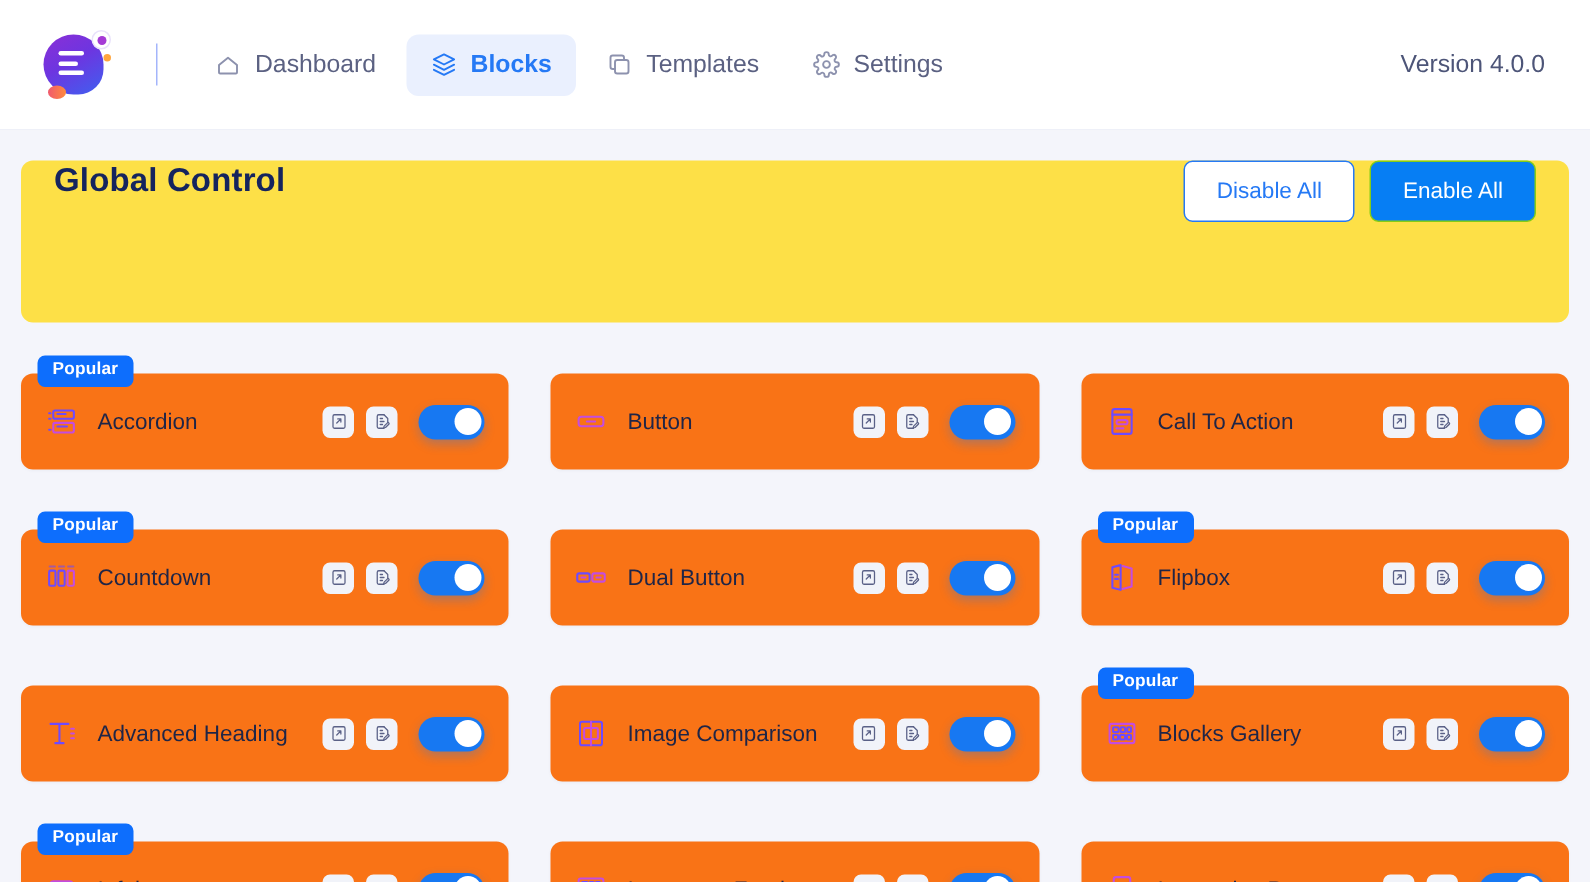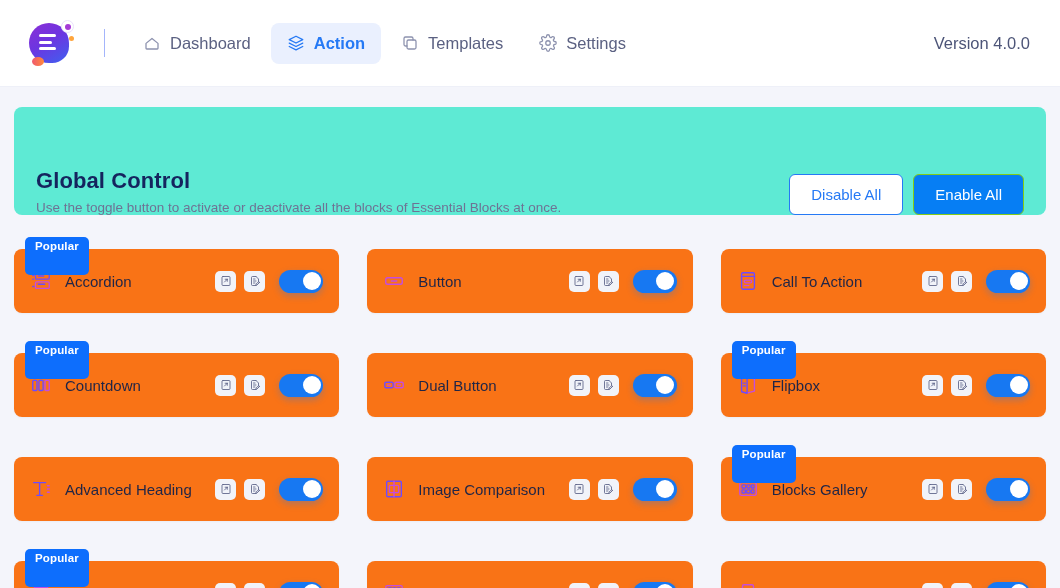--- a/index.html
+++ b/index.html
@@ -54,23 +54,23 @@
   }
   .nav-item.active { background: #eaf0fe; color: #2579f5; font-weight: 600; }
   .nav-ico { width: 18px; height: 18px; display: block; flex: 0 0 auto; }
   .version {
     margin-left: auto; color: #4d5578; font-size: 16.5px;
   }
 
   
   .gc-shell { padding: 20px 14px 0 14px; }
   .gc {
-    background: #5eead4; border-radius: 8px;
+    background: #fde047; border-radius: 8px;
     height: 108px; padding: 0 22px 0 22px;
-    display: flex; align-items: flex-end;
+    display: flex; align-items: flex-start;
   }
   .gc-title { font-size: 22px; color: #15245e; font-weight: 600; letter-spacing: .1px; }
   .gc-sub { font-size: 13.5px; color: #6e7394; margin-top: 6px; }
   .gc-actions { margin-left: auto; display: flex; gap: 10px; }
   .btn {
     font-family: inherit; font-size: 15px; font-weight: 400;
     padding: 12px 21px; border-radius: 6px; cursor: pointer; line-height: 1;
   }
   .btn-outline { background: #fff; color: #2579f5; border: 1px solid #2579f5; }
   .btn-solid { background: #067ef4; color: #fff; border: 1px solid #84cc16; }
@@ -81,21 +81,21 @@
     display: grid;
     grid-template-columns: repeat(3, 1fr);
     column-gap: 28px;
     row-gap: 28px;
   }
   .card-slot { position: relative; padding-top: 12px; }
   .badge {
     position: absolute; left: 11px; top: 0; z-index: 3;
     background: #0d6efd; color: #fff;
     font-size: 11.5px; font-weight: 700; letter-spacing: .15px;
-    padding: 4px 10px 22px; border-radius: 5px; line-height: 1;
+    padding: 4px 10px 5px; border-radius: 5px; line-height: 1;
   }
   .card {
     position: relative;
     background: #f97316; border-radius: 8px;
     height: 64px; padding: 0 16px 0 16px;
     display: flex; align-items: center;
     box-shadow: 0 1px 2px rgba(30,40,90,.04);
   }
   .blk-ico { width: 22px; height: 22px; flex: 0 0 auto; display: block; }
   .blk-name {
@@ -148,21 +148,21 @@
     </div>
 
     <div class="nav-item active">
       <span>
         <svg class="nav-ico" viewBox="0 0 24 24" fill="none" stroke="#2579f5" stroke-width="1.7" stroke-linecap="round" stroke-linejoin="round">
           <path d="M12 3 3 7.5l9 4.5 9-4.5z"></path>
             <path d="M3 12.2 12 16.7l9-4.5"></path>
             <path d="M3 16.7 12 21.2l9-4.5"></path>
         </svg>
       </span>
-      <span>Action</span>
+      <span>Blocks</span>
     </div>
 
     <div class="nav-item">
       <span>
         <svg class="nav-ico" viewBox="0 0 24 24" fill="none" stroke="#8d92ae" stroke-width="1.7" stroke-linecap="round" stroke-linejoin="round">
           <rect x="8" y="8" width="12" height="12" rx="2"></rect>
             <path d="M16 8V6a2 2 0 0 0-2-2H6a2 2 0 0 0-2 2v8a2 2 0 0 0 2 2h2"></path>
         </svg>
       </span>
       <span>Templates</span>
@@ -181,21 +181,20 @@
 
   </div>
 
   <div class="version">Version 4.0.0</div>
 </div>
 
 <div class="gc-shell">
   <div class="gc">
     <div>
       <div class="gc-title">Global Control</div>
-      <div class="gc-sub">Use the toggle button to activate or deactivate all the blocks of Essential Blocks at once.</div>
     </div>
     <div class="gc-actions">
       <button class="btn btn-outline">Disable All</button>
       <button class="btn btn-solid">Enable All</button>
     </div>
   </div>
 </div>
 
 <div class="grid" id="block-grid">
     <div class="card-slot">

